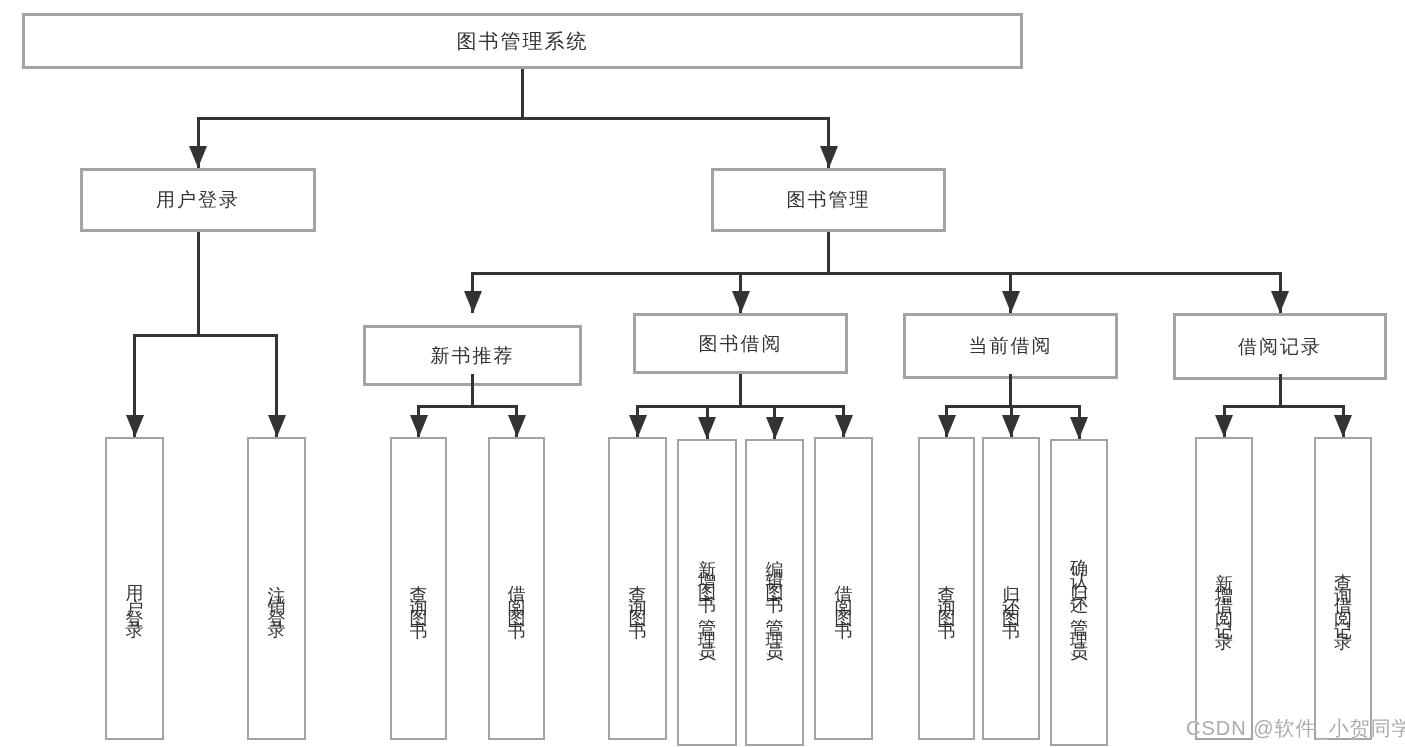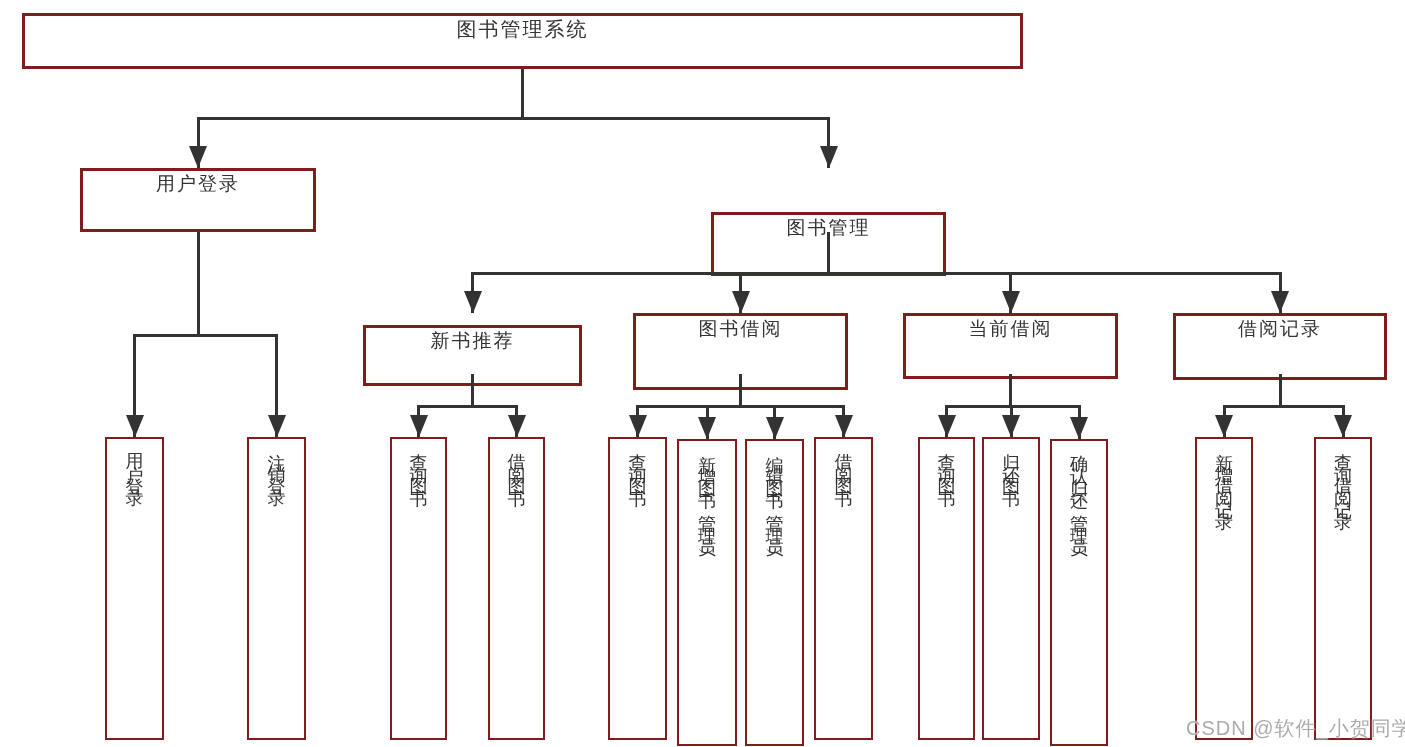--- a/index.html
+++ b/index.html
@@ -7,22 +7,22 @@
     --text:#333333;
     --bg:#ffffff;
   }
   html,body{margin:0;padding:0;background:#ffffff;}
   body{font-family:"Liberation Sans","DejaVu Sans",sans-serif;}
   .canvas{
     position:relative;width:1405px;height:747px;background:var(--bg);
     overflow:hidden;
   }
   .box{
-    position:absolute;background:#ffffff;border:3px solid #7f1d1d;
-    display:flex;align-items:flex-start;justify-content:center;
+    position:absolute;background:#ffffff;border:3px solid #a3a3a3;
+    display:flex;align-items:center;justify-content:center;
     box-sizing:border-box;color:var(--text);
   }
   .box .h-label{
     font-size:19px;letter-spacing:2px;white-space:nowrap;color:var(--text);
   }
   .box.root .h-label{font-size:20px;}
   .box.leaf{border-width:2.5px;}
   .v-label{
     writing-mode:vertical-rl;text-orientation:mixed;
     font-size:18px;line-height:1;letter-spacing:12px;
@@ -53,40 +53,40 @@
   </div>
 
   <div class="vline" style="left:521px;top:69px;height:51px;"></div>
   <div class="hline" style="left:197px;top:117px;width:633px;"></div>
   <div class="arrow" style="left:196.5px;top:117px;height:51px;"></div>
   <div class="arrow" style="left:827px;top:117px;height:51px;"></div>
 
   <div class="box" style="left:80px;top:168px;width:236px;height:64px;">
     <span class="h-label">用户登录</span>
   </div>
-  <div class="box" style="left:711px;top:168px;width:235px;height:64px;margin-top:44px;">
+  <div class="box" style="left:711px;top:168px;width:235px;height:64px;">
     <span class="h-label">图书管理</span>
   </div>
 
   <div class="vline" style="left:197px;top:232px;height:105px;"></div>
   <div class="hline" style="left:133px;top:334px;width:145px;"></div>
   <div class="arrow" style="left:133px;top:334px;height:103px;"></div>
   <div class="arrow" style="left:275px;top:334px;height:103px;"></div>
 
   <div class="vline" style="left:827px;top:232px;height:43px;"></div>
   <div class="hline" style="left:471px;top:272px;width:810px;"></div>
   <div class="arrow" style="left:471px;top:272px;height:41px;"></div>
   <div class="arrow" style="left:739px;top:272px;height:41px;"></div>
   <div class="arrow" style="left:1009px;top:272px;height:41px;"></div>
   <div class="arrow" style="left:1278.5px;top:272px;height:41px;"></div>
 
   <div class="box" style="left:363px;top:313px;width:219px;height:61px;margin-top:12px;">
     <span class="h-label">新书推荐</span>
   </div>
-  <div class="box" style="left:633px;top:313px;width:215px;height:77px;">
+  <div class="box" style="left:633px;top:313px;width:215px;height:61px;">
     <span class="h-label">图书借阅</span>
   </div>
   <div class="box" style="left:903px;top:313px;width:215px;height:66px;">
     <span class="h-label">当前借阅</span>
   </div>
   <div class="box" style="left:1173px;top:313px;width:214px;height:67px;">
     <span class="h-label">借阅记录</span>
   </div>
 
   <div class="vline" style="left:471px;top:374px;height:34px;"></div>

